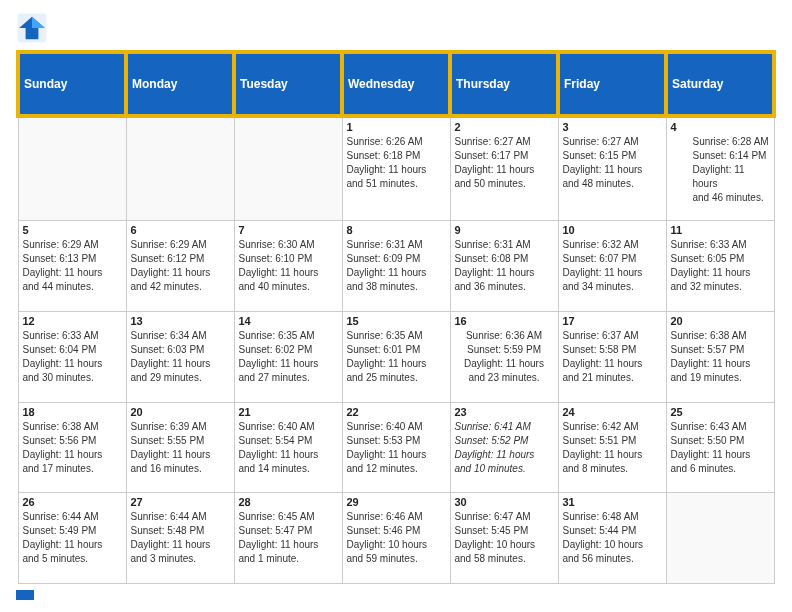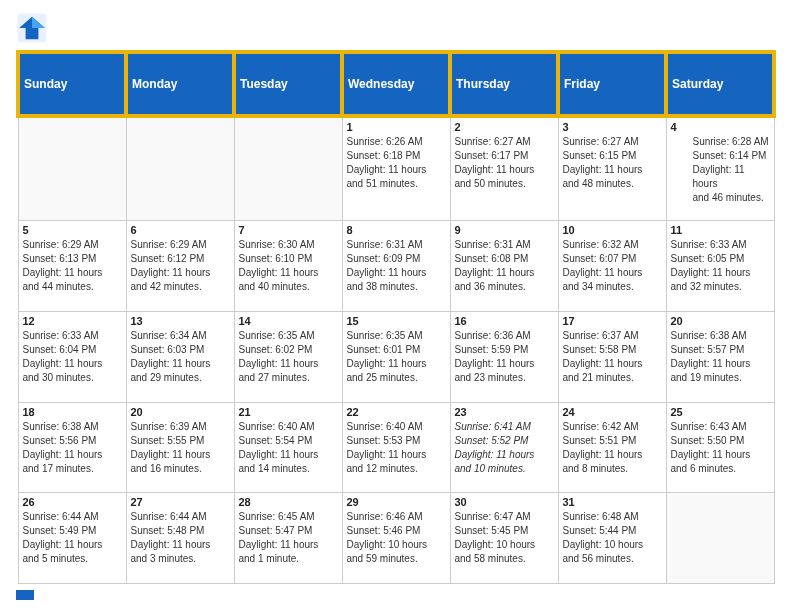--- a/index.html
+++ b/index.html
@@ -250,21 +250,21 @@
           </td>
           <td>
             <div class="day-number">15</div>
             <div class="day-info" style="white-space: pre-line;">Sunrise: 6:35 AM
 Sunset: 6:01 PM
 Daylight: 11 hours
 and 25 minutes.</div>
           </td>
           <td>
             <div class="day-number">16</div>
-            <div class="day-info" style="white-space: pre-line;">Sunrise: 6:36 AM
+            <div class="day-info" style="white-space: pre-line; text-align: center;">Sunrise: 6:36 AM
 Sunset: 5:59 PM
 Daylight: 11 hours
 and 23 minutes.</div>
           </td>
           <td>
             <div class="day-number">17</div>
             <div class="day-info" style="white-space: pre-line;">Sunrise: 6:37 AM
 Sunset: 5:58 PM
 Daylight: 11 hours
 and 21 minutes.</div>

